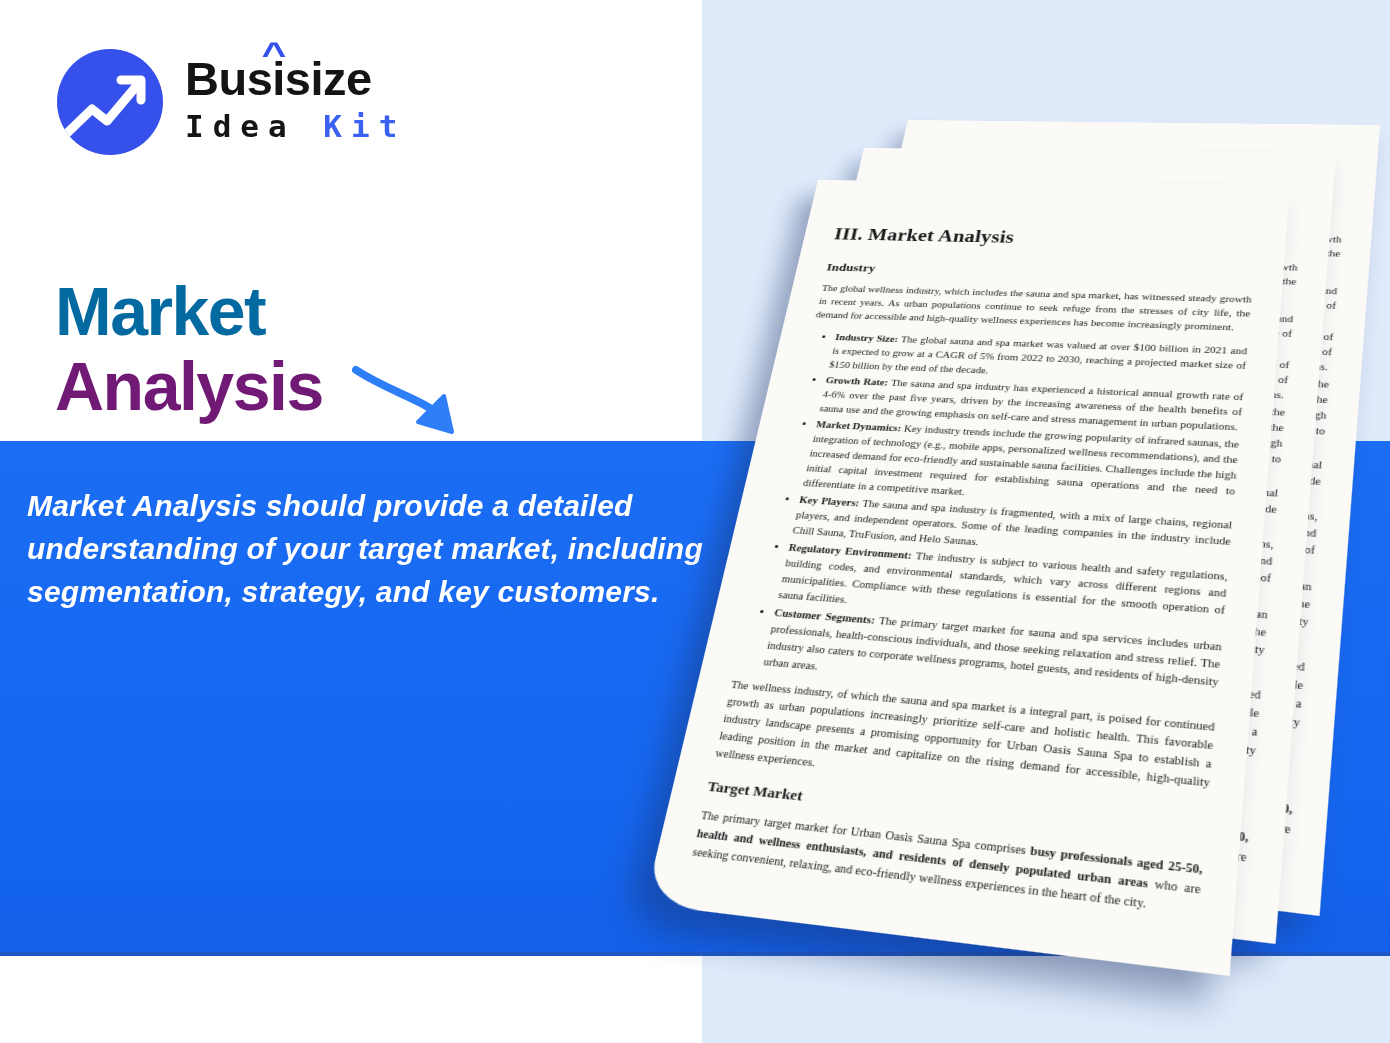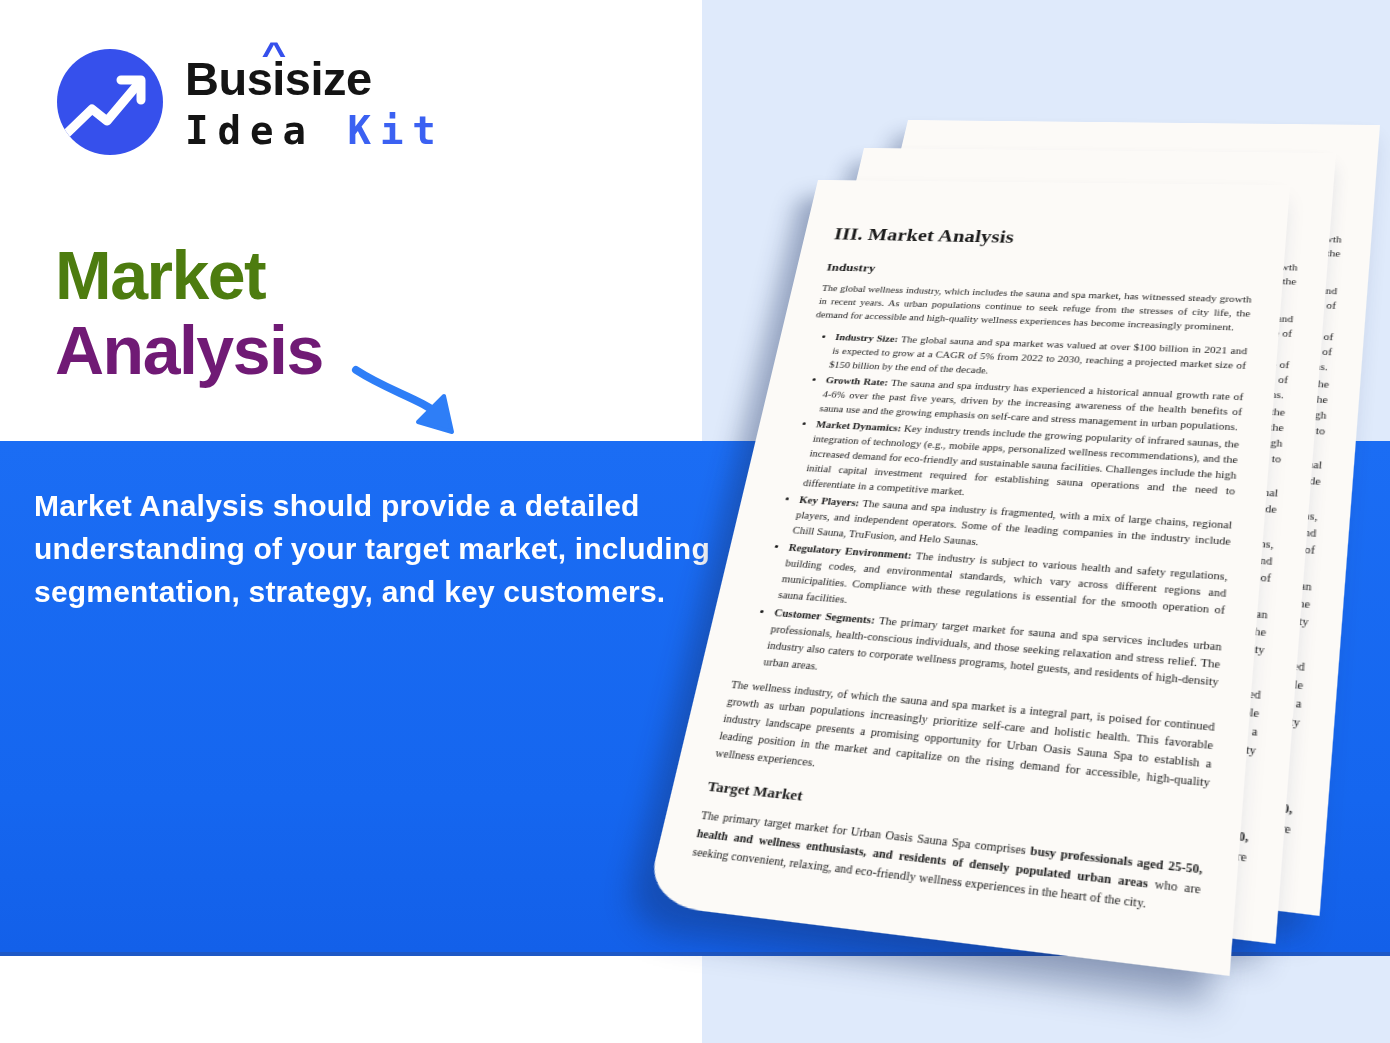--- a/index.html
+++ b/index.html
@@ -15,21 +15,21 @@
   }
 
   
   .blue-box{
     position:absolute;left:0;top:441px;width:1390px;height:511px;
     background:linear-gradient(180deg,#1b6df4 0%,#1566ef 70%,#1360e9 100%);
     border-bottom:4px solid #1e58c6;
     z-index:2;
   }
   .blue-box-inner{
-    padding:44px 30px 0 34px;width:700px;box-sizing:content-box;
+    padding:44px 30px 0 27px;width:700px;box-sizing:content-box;font-style:italic;
   }
   .blue-box-inner p{
     margin:0 0 44px 0;color:#ffffff;font-size:30px;line-height:1.43;
     font-weight:bold;letter-spacing:.2px;
   }
 
   
   .logo{position:absolute;left:57px;top:49px;z-index:6;display:flex;}
   .logo-mark{width:106px;height:106px;}
   .brand-text{margin-left:22px;padding-top:6px;}
@@ -37,30 +37,30 @@
     position:relative;font-size:47px;font-weight:800;color:#141414;
     letter-spacing:-.5px;line-height:1;
   }
   .i-wrap{position:relative;display:inline-block;}
   .caret{
     position:absolute;left:-8px;top:-19px;color:#3650ec;
     font-size:34px;font-weight:800;line-height:1;transform:scaleX(1.25);
   }
   .brand-line2{
     margin-top:9px;font-family:"DejaVu Sans Mono",monospace;
-    font-size:39px;font-weight:bold;letter-spacing:9px;color:#141414;line-height:1;
+    font-size:31px;font-weight:bold;letter-spacing:9px;color:#141414;line-height:1;
   }
   .brand-kit{color:#3b61f2;}
 
   
   .headline{
     position:absolute;left:55px;top:238px;z-index:6;
     font-size:68px;font-weight:800;line-height:1.1;letter-spacing:-1.5px;
   }
-  .headline .hl-black{color:#4d7c0f;display:block;}
+  .headline .hl-black{color:#0369a1;display:block;margin-top:36px;}
   .headline .hl-blue{color:#701a75;display:block;}
 
   
   .swoosh{position:absolute;left:348px;top:358px;z-index:6;}
 
   
   .paper-stack{position:absolute;left:0;top:0;width:1390px;height:1043px;z-index:3;pointer-events:none;}
   .page{
     position:absolute;left:818px;top:180px;width:460px;min-height:710px;
     padding:58px 26px 30px 30px;box-sizing:border-box;

